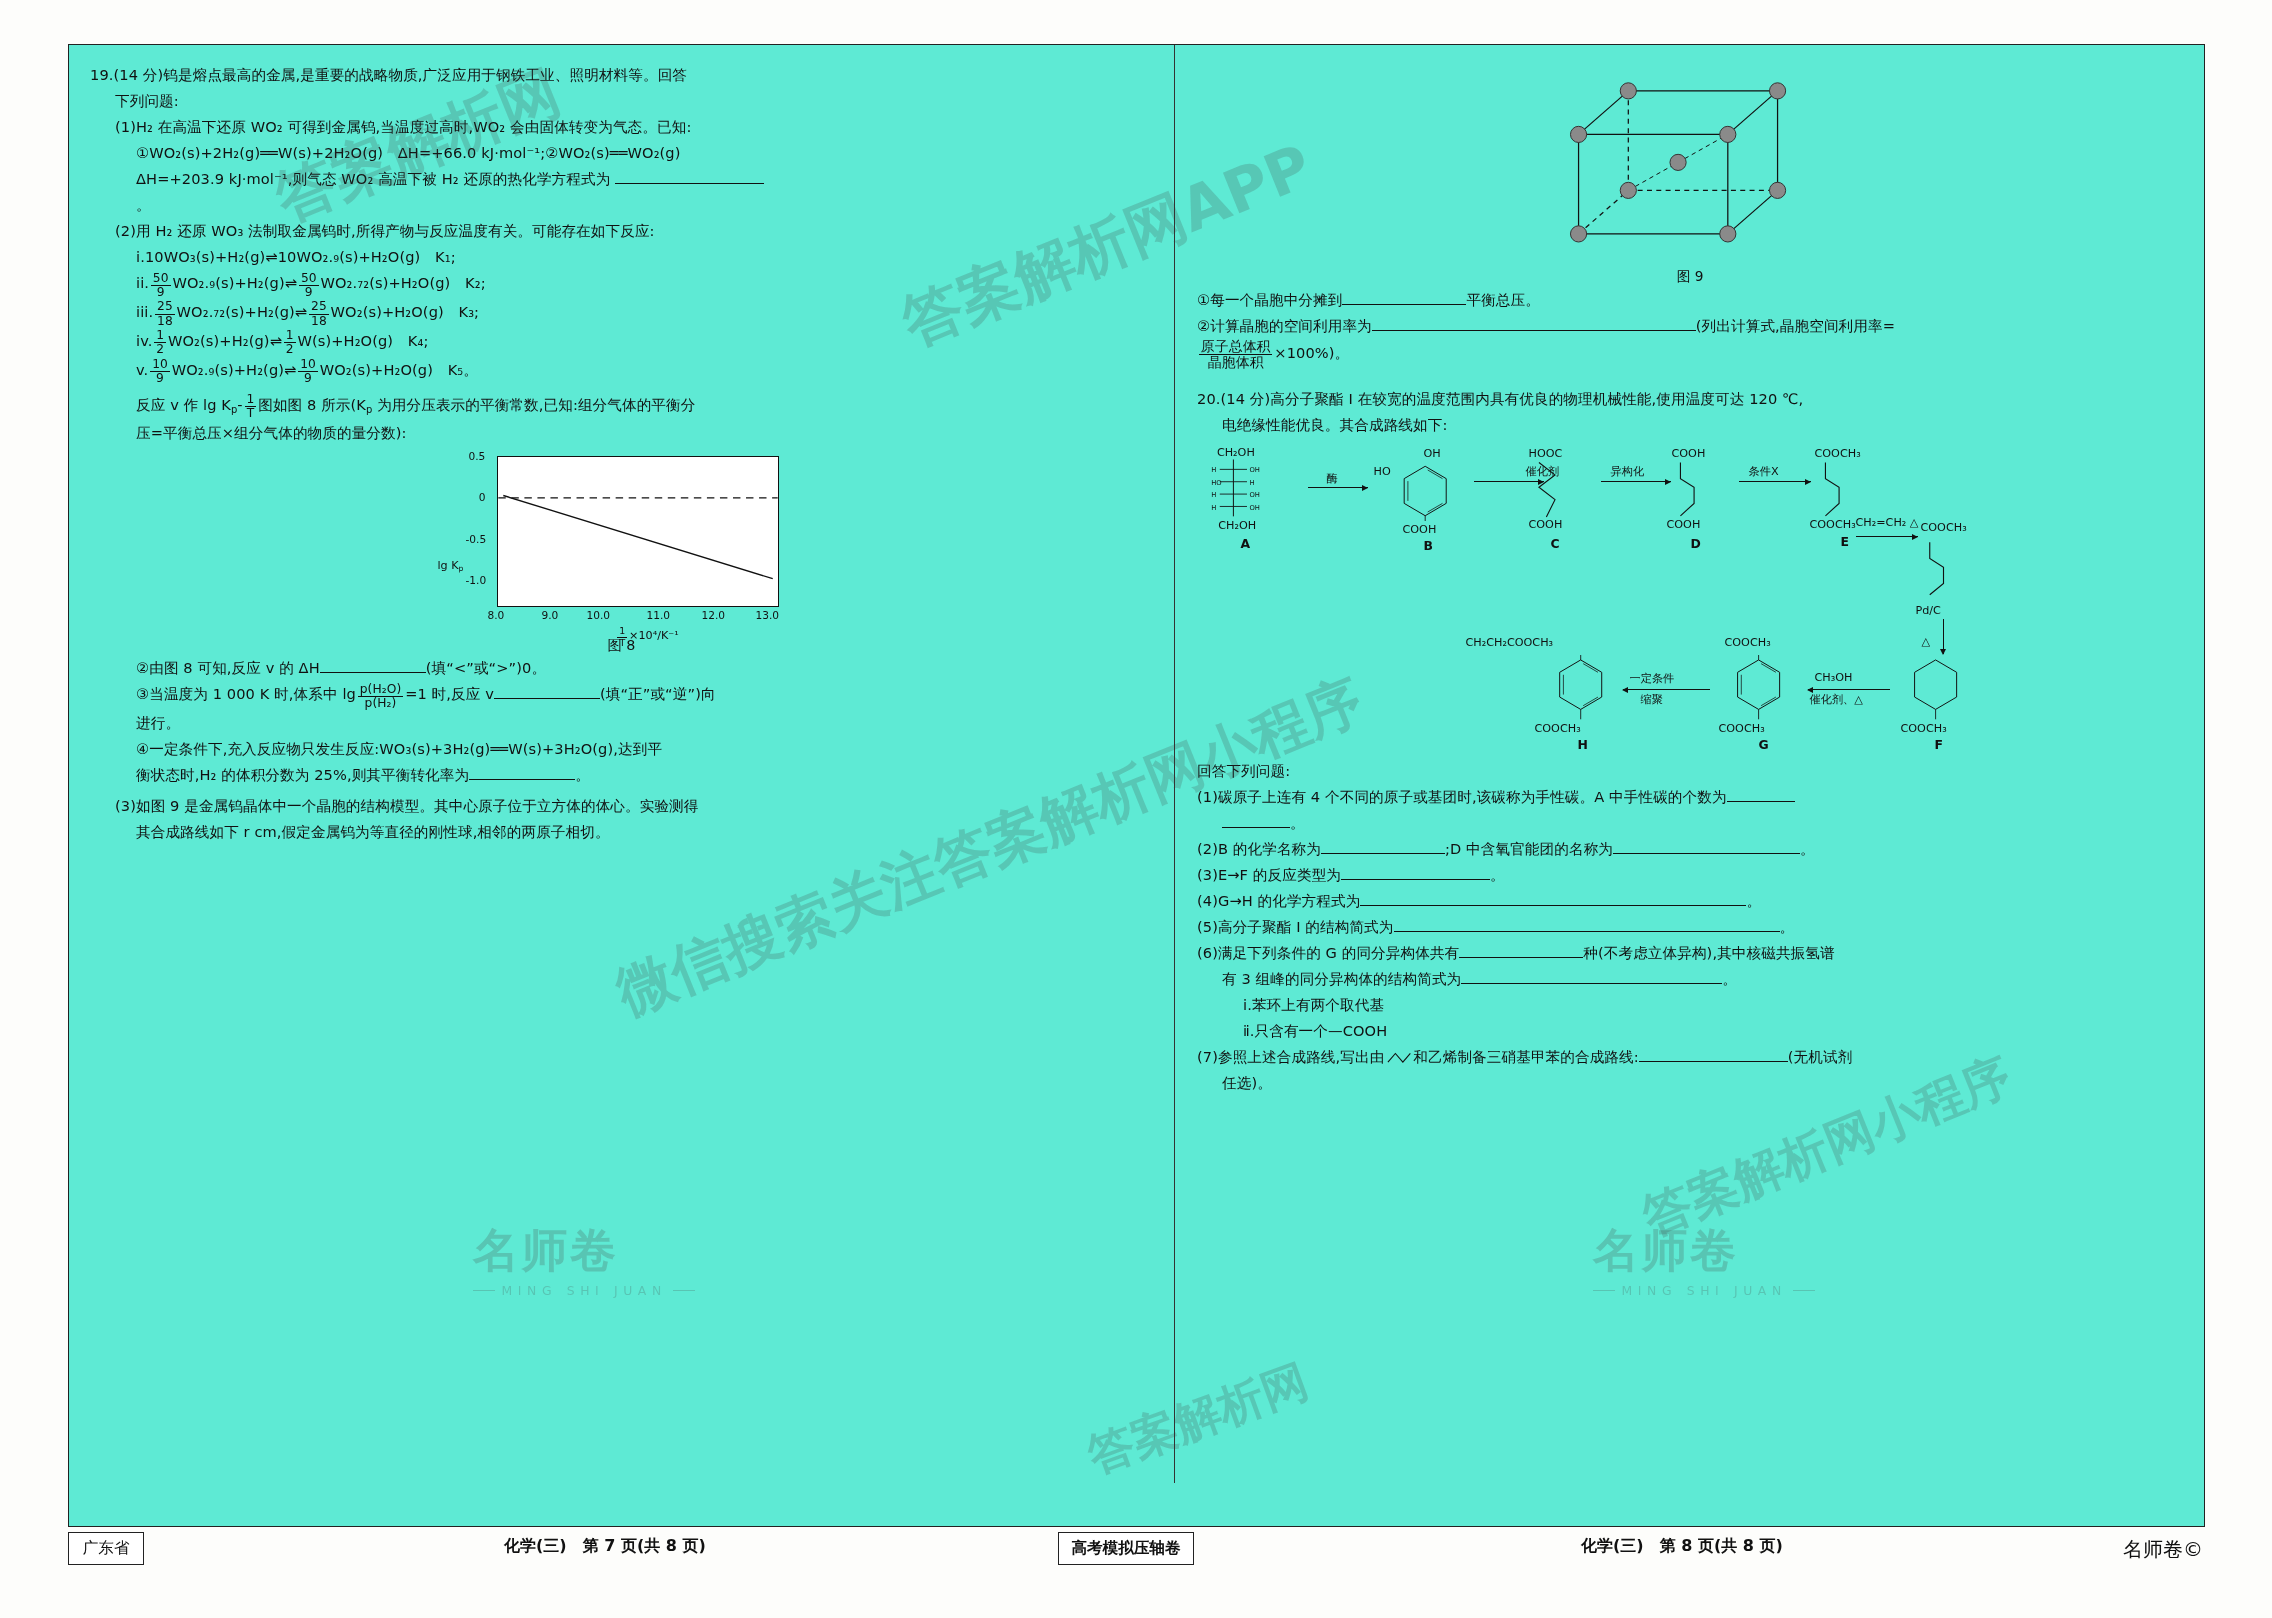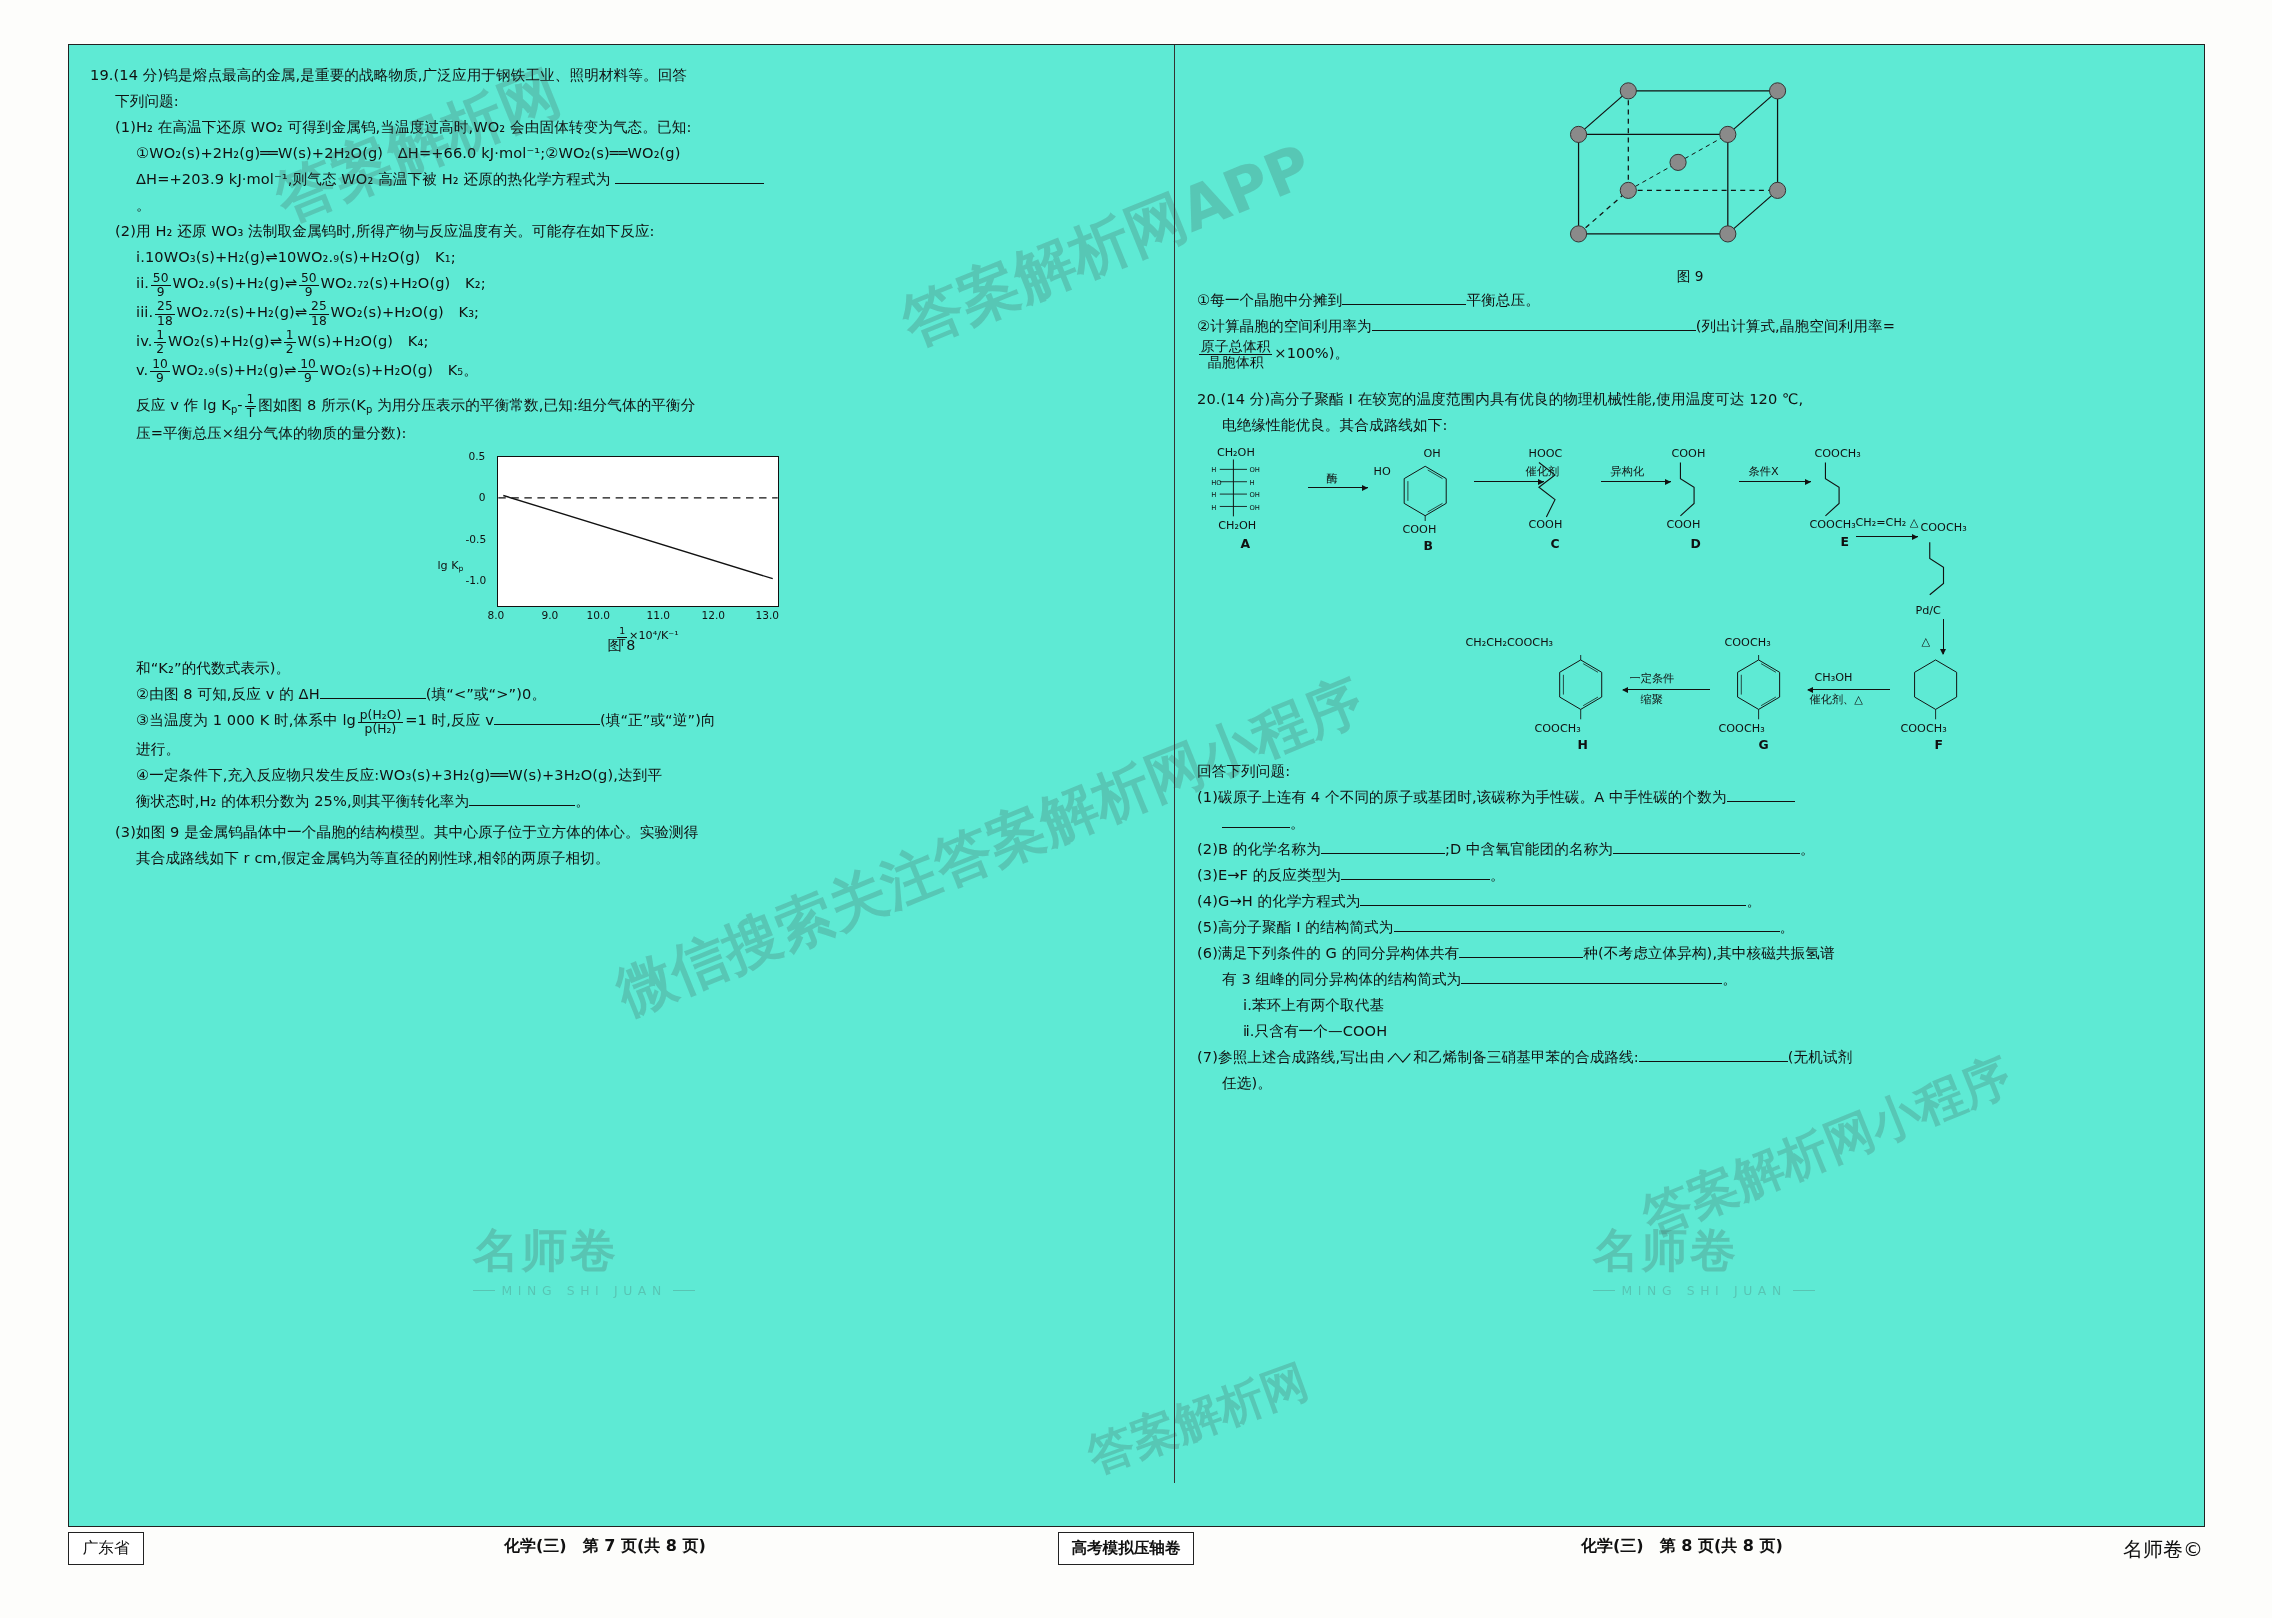--- a/index.html
+++ b/index.html
@@ -127,21 +127,20 @@
           <div class="xt" style="left:149px;">11.0</div>
           <div class="xt" style="left:204px;">12.0</div>
           <div class="xt" style="left:258px;">13.0</div>
           <div class="xlab">
             <span class="frac"><span class="num">1</span><span class="den">T</span></span><span>×10⁴/K⁻¹</span>
           </div>
         </div>
         <div class="gcap">图 8</div>
       </div>
 
-      <div class="txt ml2">和“K₂”的代数式表示)。</div>
 
       <div class="txt ml2">
         <span>②由图 8 可知,反应 v 的 ΔH</span><span class="blank b170"></span><span>(填“&lt;”或“&gt;”)0。</span>
       </div>
 
       <div class="txt ml2">
         <span>③当温度为 1 000 K 时,体系中 lg</span><span class="frac"><span class="num">p(H₂O)</span><span class="den">p(H₂)</span></span><span>=1 时,反应 v</span><span class="blank b170"></span><span>(填“正”或“逆”)向</span>
       </div>
       <div class="txt ml2">进行。</div>
 

